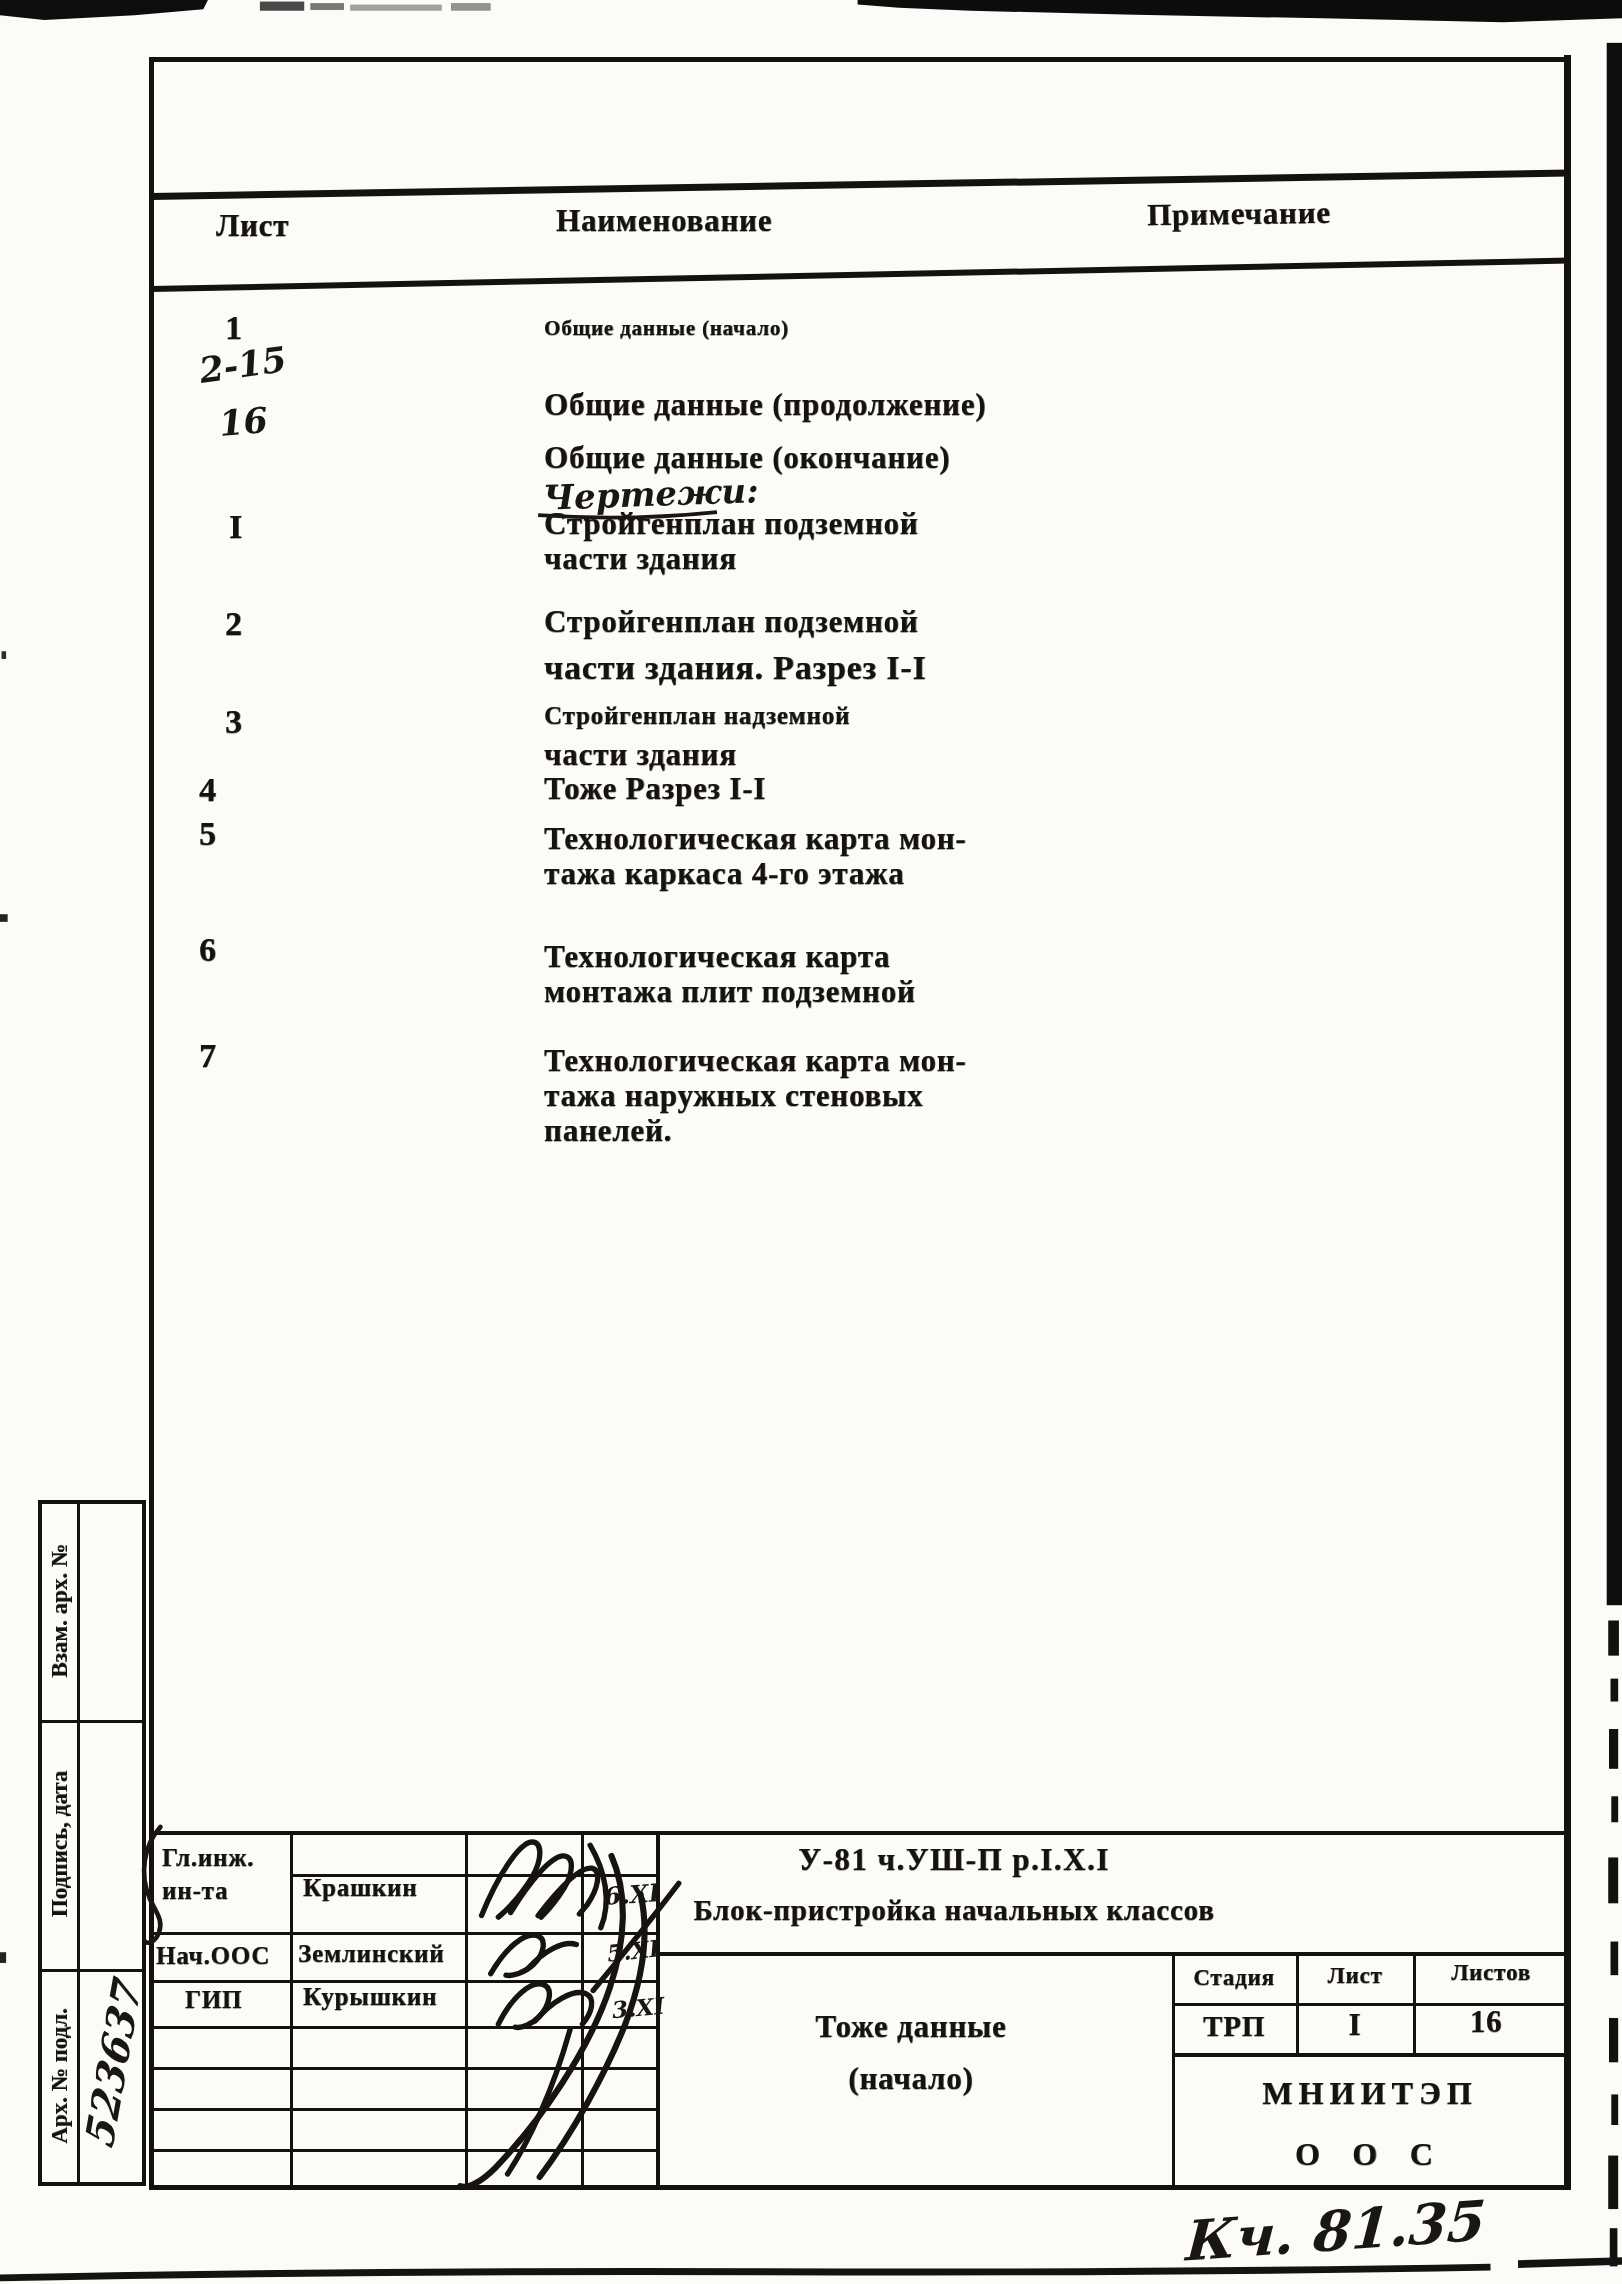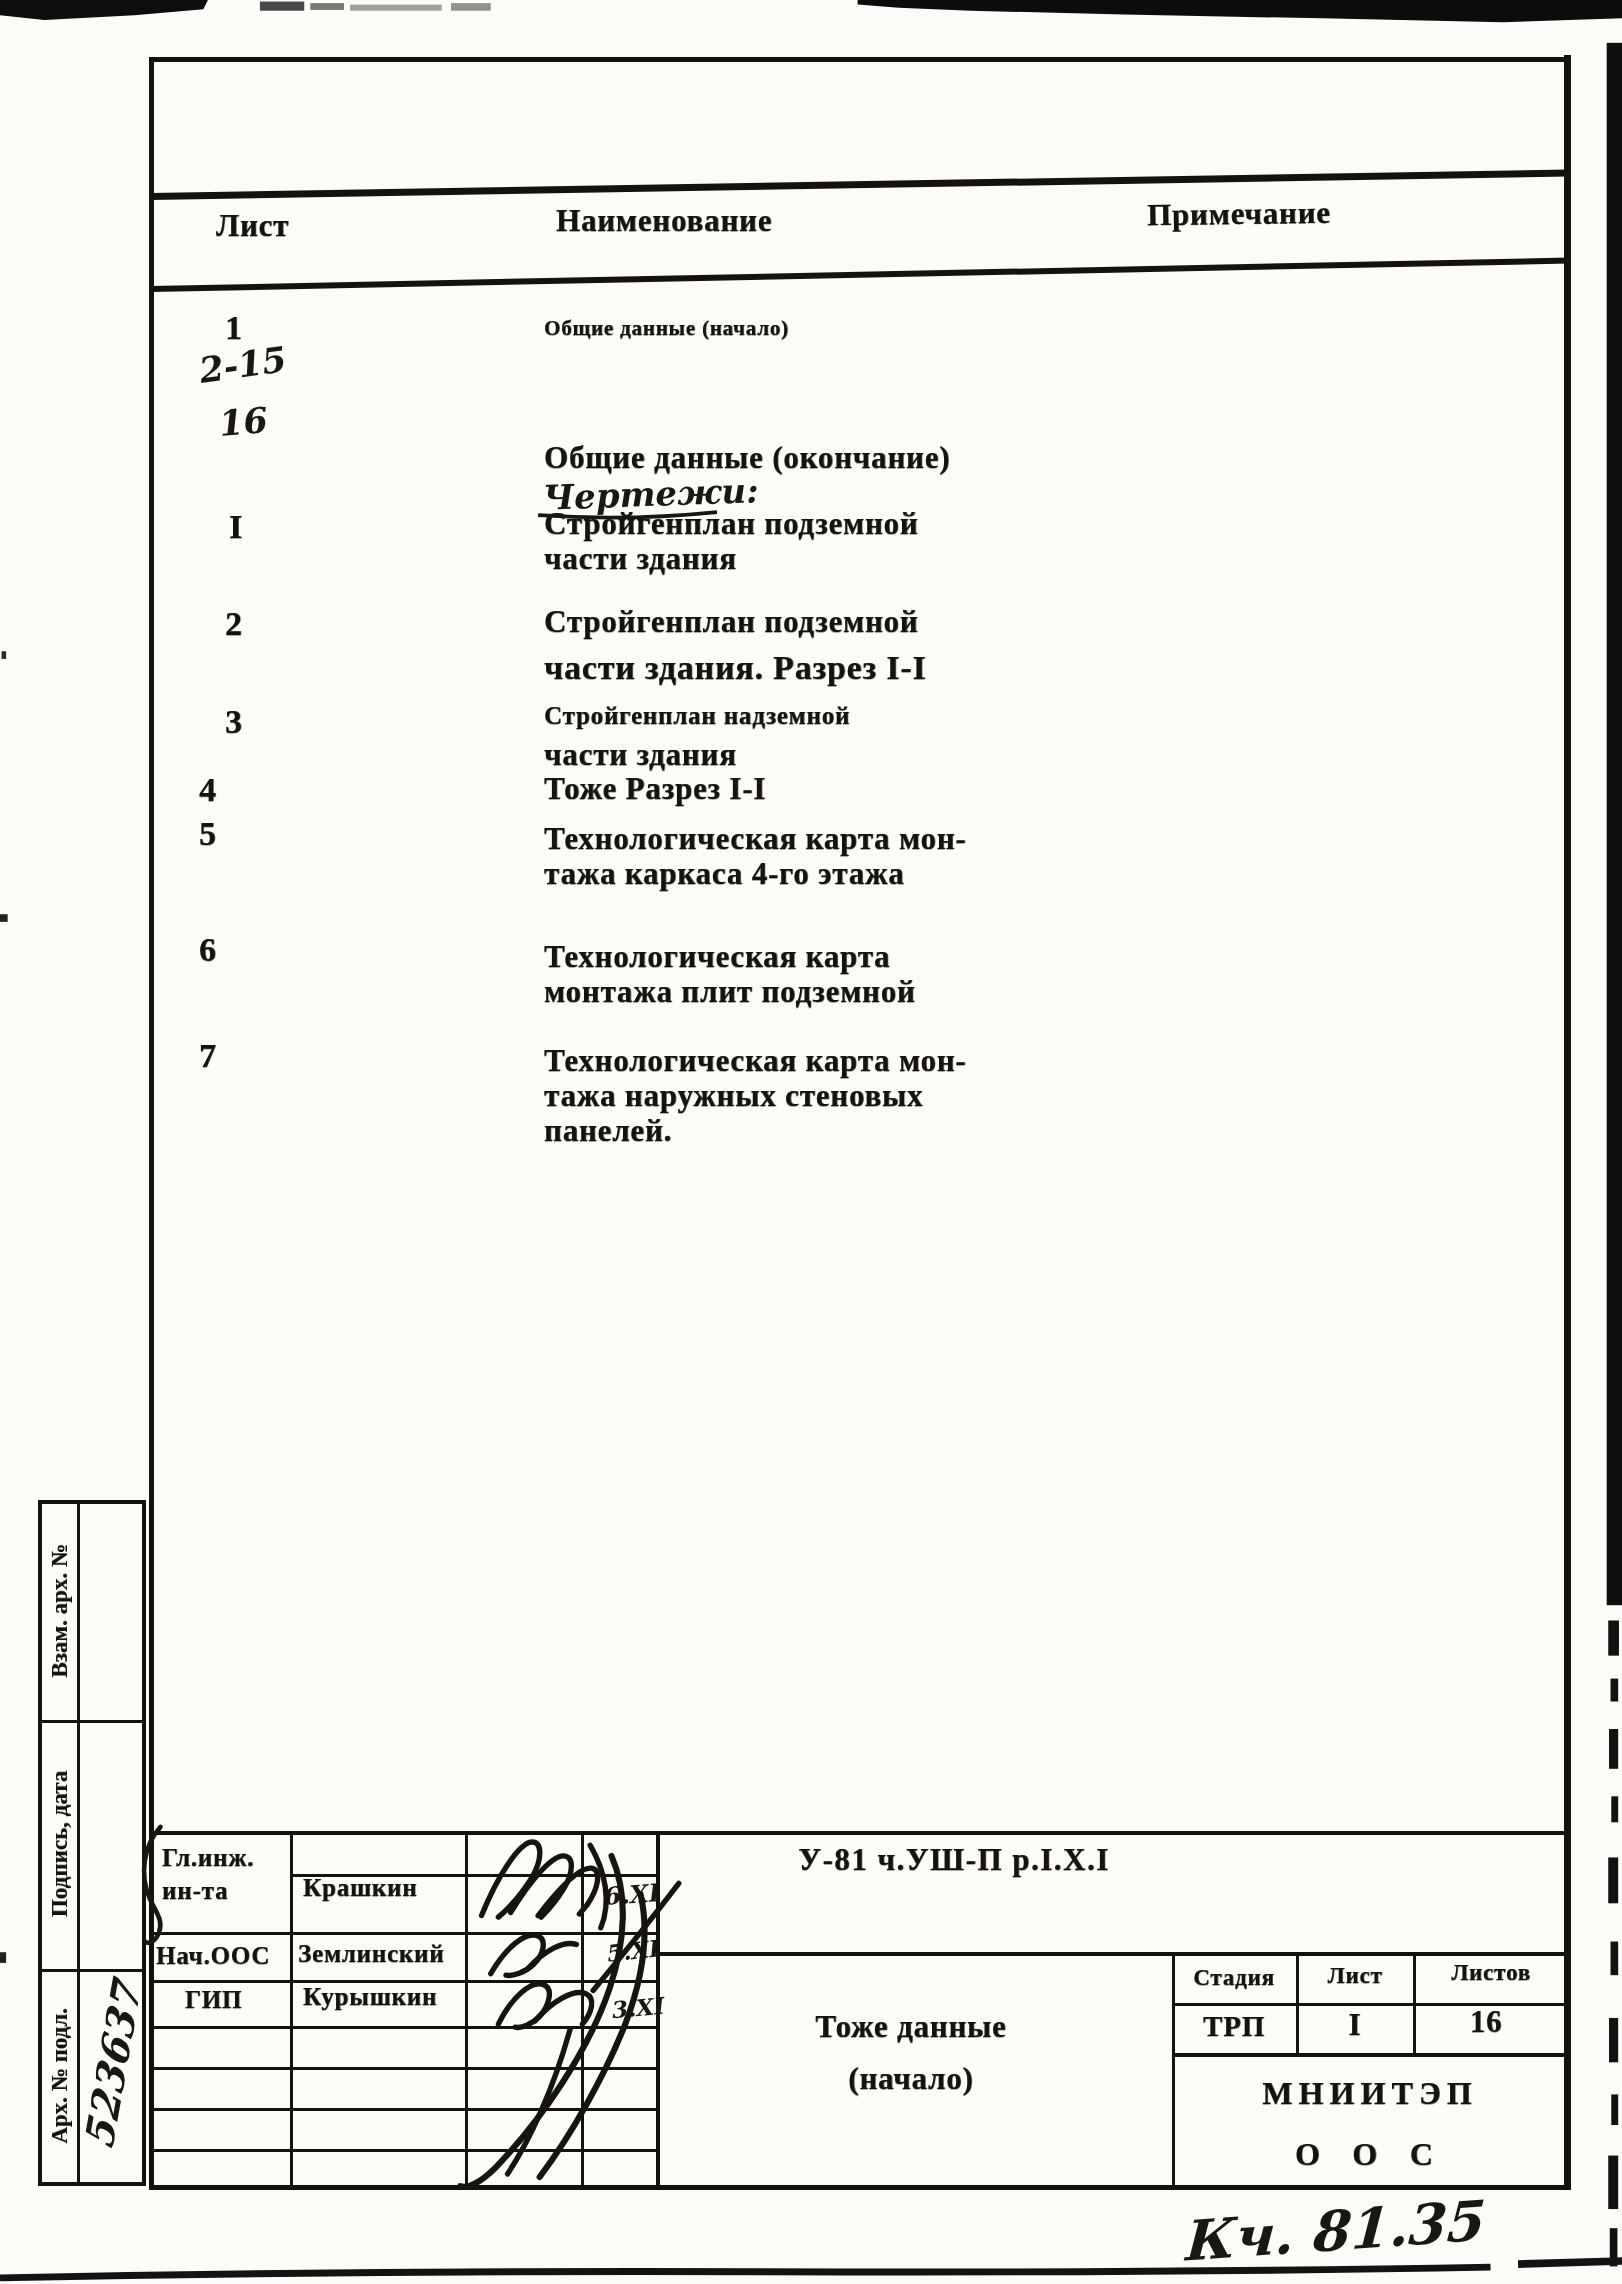--- a/index.html
+++ b/index.html
@@ -32,20 +32,21 @@
   <div class="ln z2" style="left:151px;top:286px;width:1418px;height:6.1px;transform:rotate(-1.15deg);transform-origin:left center"></div>
 
   <div class="t z3" style="left:216px;top:208px;font-size:31px">Лист</div>
   <div class="t z3" style="left:556px;top:203px;font-size:31px">Наименование</div>
   <div class="t z3" style="left:1147px;top:196px;font-size:31px;transform:rotate(-0.8deg)">Примечание</div>
 
   <div class="t z3" style="left:225px;top:309px;font-size:34px">1</div>
   <div class="t z3" style="left:544px;top:316px;font-size:21px">Общие данные (начало)</div>
 
   <div class="h z3" style="left:199px;top:344px;font-size:35px;transform:rotate(-8deg)">2-15</div>
+  <div class="t z3" style="left:544px;top:387px;font-size:31px">Общие данные (продолжение)</div>
 
   <div class="h z3" style="left:219px;top:401px;font-size:35px;transform:rotate(-5deg)">16</div>
   <div class="t z3" style="left:544px;top:440px;font-size:31px">Общие данные (окончание)</div>
 
   <div class="h z3" style="left:543px;top:474px;font-size:34px;transform:rotate(-2deg)">Чертежи:</div>
 
   <div class="t z3" style="left:229px;top:508px;font-size:34px">I</div>
   <div class="t z3" style="left:544px;top:506px;font-size:31px">Стройгенплан подземной</div>
   <div class="t z3" style="left:544px;top:541px;font-size:31px">части здания</div>
 
@@ -112,20 +113,21 @@
 
   <div class="t z3" style="left:156px;top:1942px;font-size:25px">Нач.ООС</div>
   <div class="t z3" style="left:298px;top:1940px;font-size:25px">Землинский</div>
   <div class="h z3" style="left:607px;top:1937px;font-size:23px;transform:rotate(-6deg)">5.XI</div>
 
   <div class="t z3" style="left:185px;top:1986px;font-size:25px">ГИП</div>
   <div class="t z3" style="left:303px;top:1983px;font-size:25px">Курышкин</div>
   <div class="h z3" style="left:612px;top:1994px;font-size:23px;transform:rotate(-5deg)">3.XI</div>
 
   <div class="t tc z3" style="left:954px;top:1842px;font-size:31px;letter-spacing:1.5px">У-81 ч.УШ-П р.I.Х.I</div>
+  <div class="t tc z3" style="left:954px;top:1894px;font-size:29px">Блок-пристройка начальных классов</div>
   <div class="t tc z3" style="left:911px;top:2009px;font-size:31px">Тоже данные</div>
   <div class="t tc z3" style="left:911px;top:2061px;font-size:31px">(начало)</div>
 
   <div class="t tc z3" style="left:1234px;top:1965px;font-size:23px">Стадия</div>
   <div class="t tc z3" style="left:1355px;top:1963px;font-size:23px">Лист</div>
   <div class="t tc z3" style="left:1491px;top:1960px;font-size:23px">Листов</div>
   <div class="t tc z3" style="left:1234px;top:2010px;font-size:29px">ТРП</div>
   <div class="t tc z3" style="left:1355px;top:2007px;font-size:31px">I</div>
   <div class="t tc z3" style="left:1486px;top:2004px;font-size:31px">16</div>
   <div class="t tc z3" style="left:1370px;top:2075px;font-size:32px;letter-spacing:6.1px">МНИИТЭП</div>

